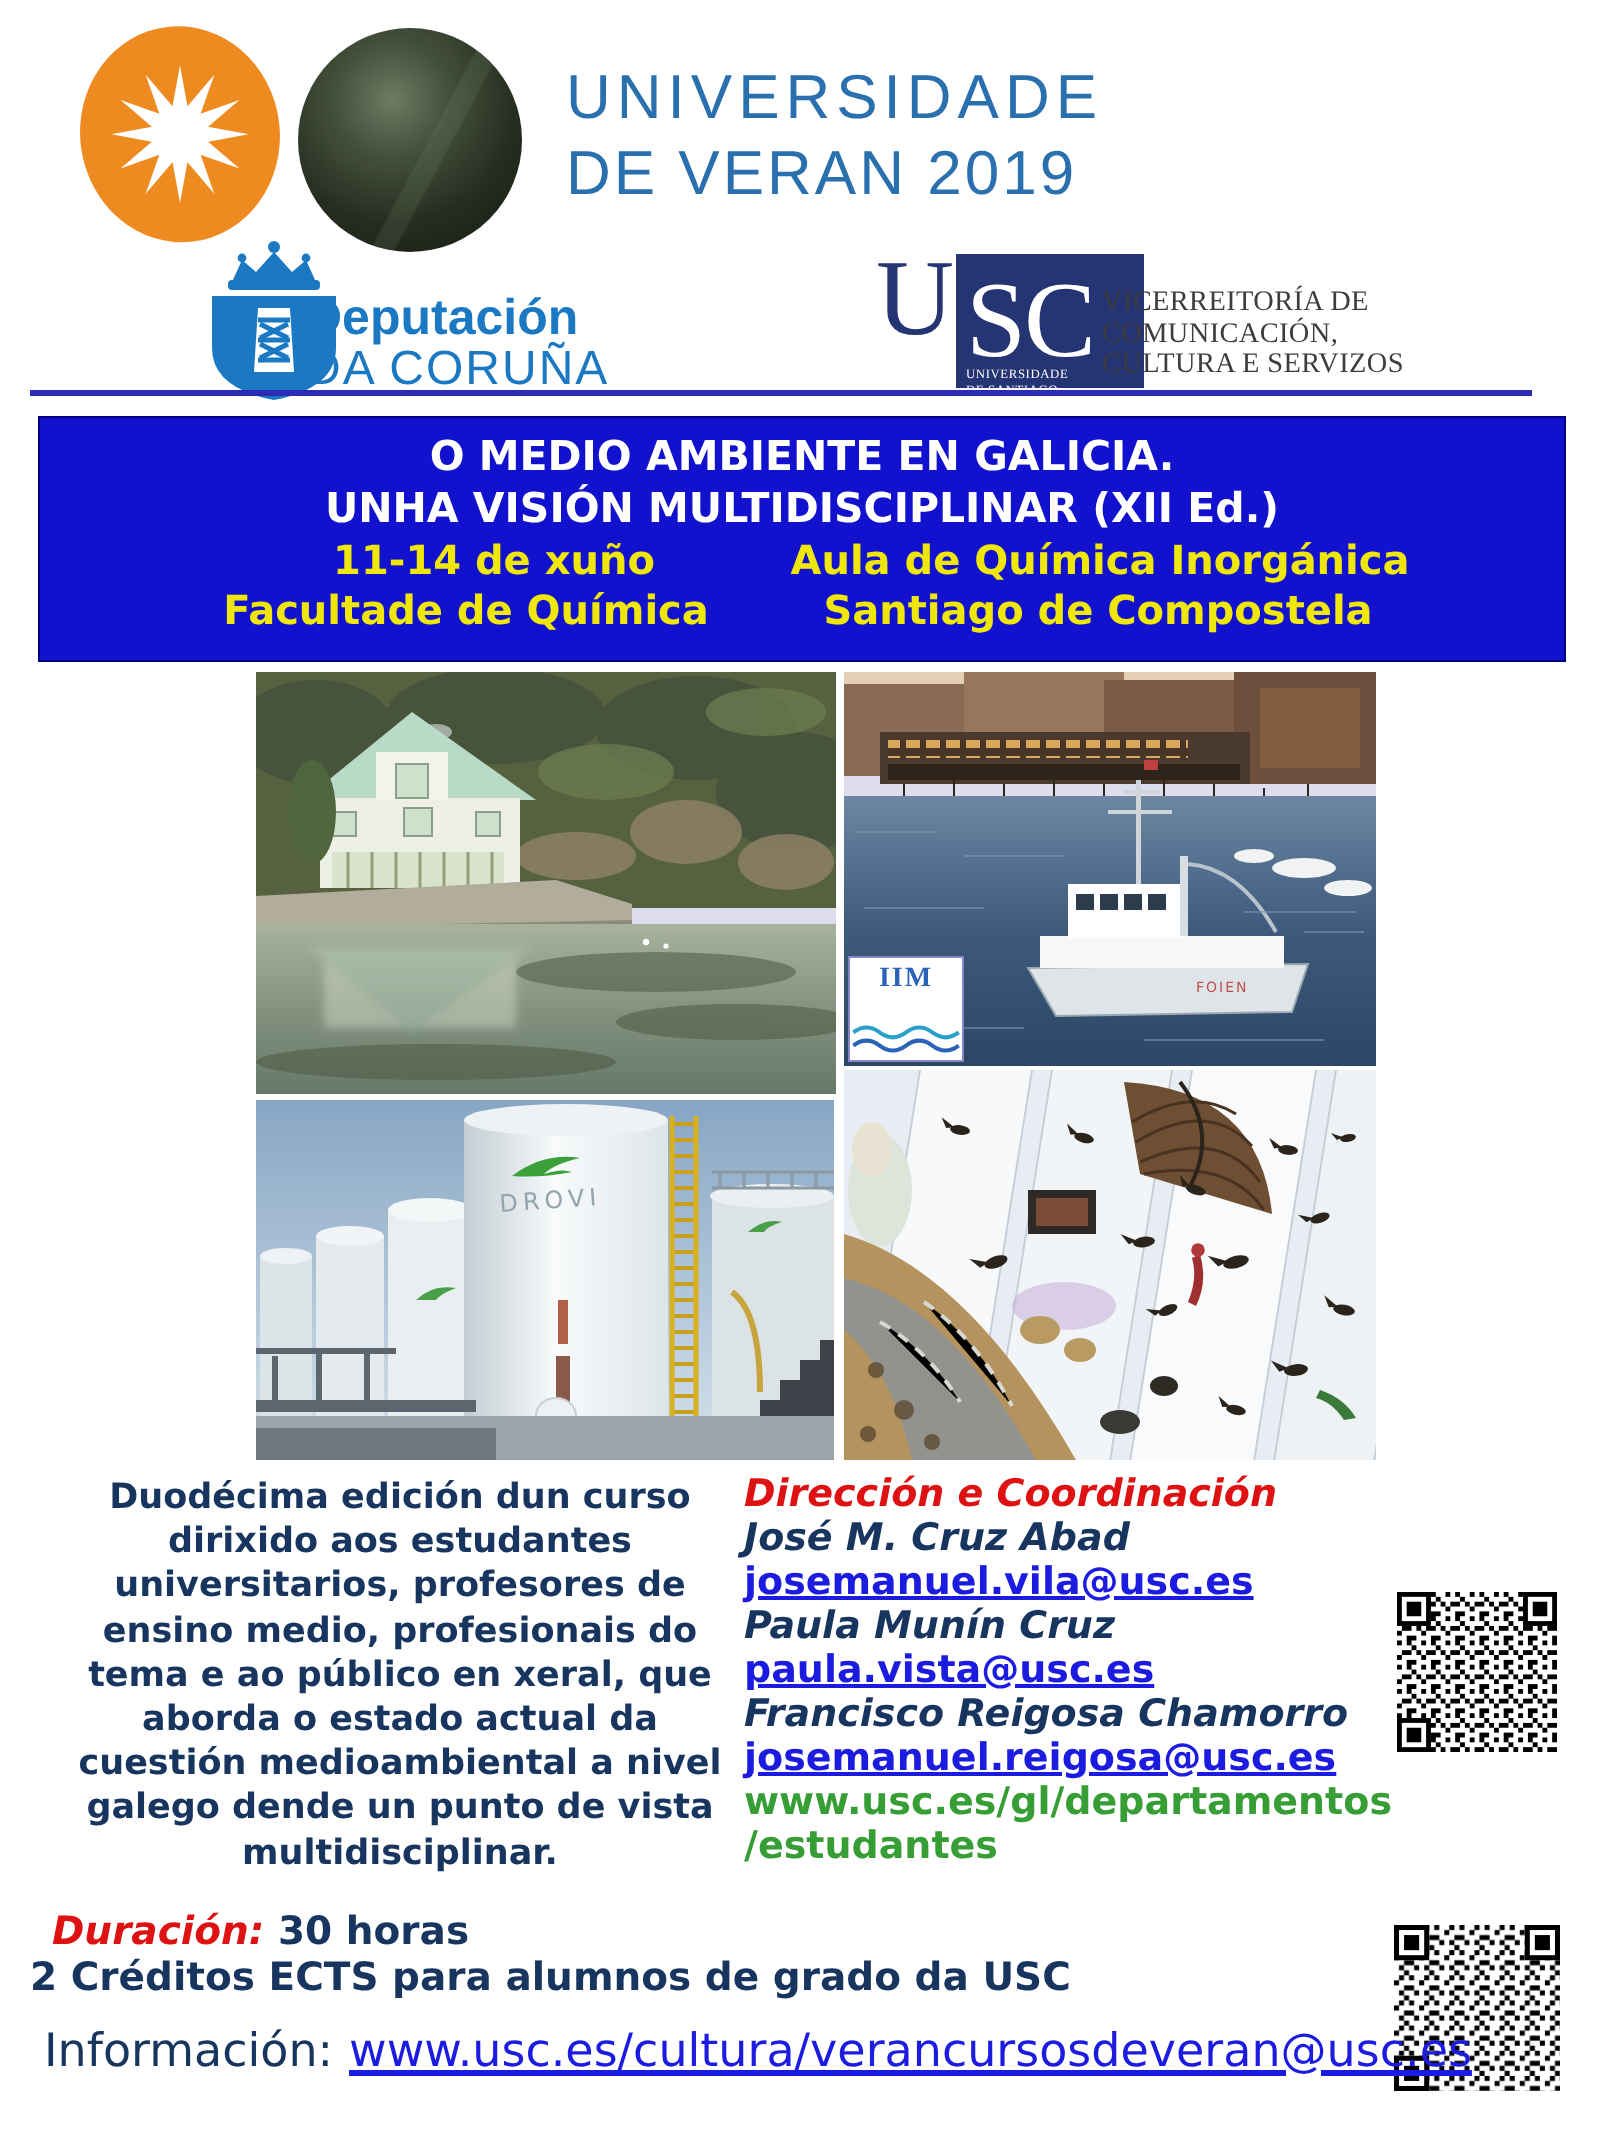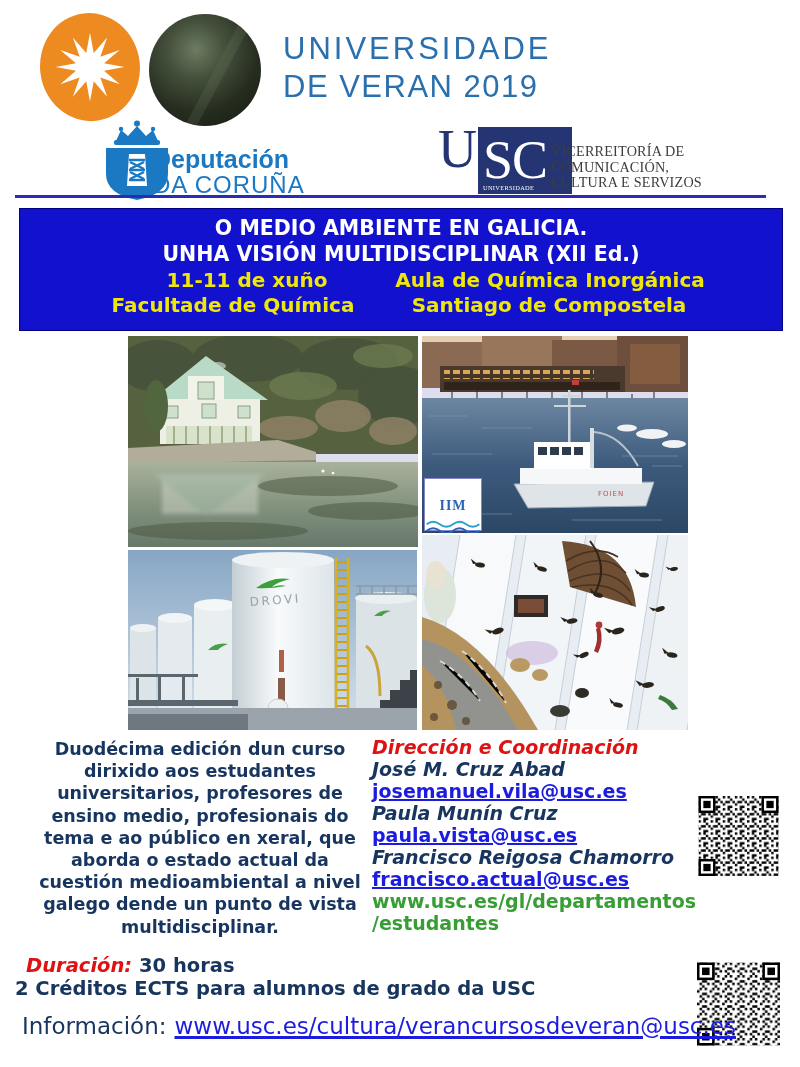--- a/index.html
+++ b/index.html
@@ -58,21 +58,21 @@
   
   .collage{position:absolute;left:128px;top:336px;width:560px;height:394px}
   .photo{position:absolute;overflow:hidden;background:#dde}
   .ph-lake{left:0;top:0;width:290px;height:211px}
   .ph-harbor{left:294px;top:0;width:266px;height:197px}
   .ph-tanks{left:0;top:214px;width:289px;height:180px}
   .ph-museum{left:294px;top:199px;width:266px;height:195px}
   .photo svg{display:block;width:100%;height:100%}
 
   .iim-box{position:absolute;left:2px;top:142px;width:58px;height:53px;background:#fff;border:1px solid #8585c8;
-    text-align:center;padding-top:20px}
+    text-align:center;padding-top:4px}
   .iim-acr{font-family:"Liberation Serif",serif;color:#2a63b8;font-size:14px;font-weight:700;letter-spacing:1px;line-height:13px}
 
   
   .description{position:absolute;left:27px;top:738px;width:346px;text-align:center;
     color:var(--body-navy);font-size:17.5px;font-weight:700;line-height:22.2px}
   .coord{position:absolute;left:372px;top:736px;width:325px;font-size:19px;font-weight:700;line-height:22px}
   .coord .heading{color:var(--accent-red);font-style:italic}
   .coord .pname{color:var(--body-navy);font-style:italic}
   .coord .pemail a,.coord .pemail{color:var(--link-blue);text-decoration:underline;text-decoration-thickness:2px;cursor:pointer}
   .coord .web{color:var(--web-green)}
@@ -145,21 +145,21 @@
   <div class="vice">
     <div>VICERREITORÍA DE COMUNICACIÓN,</div>
     <div>CULTURA E SERVIZOS</div>
   </div>
 
   <div class="header-rule"></div>
 
   <div class="banner">
     <div class="bline b1">O MEDIO AMBIENTE EN GALICIA.</div>
     <div class="bline b2">UNHA VISIÓN MULTIDISCIPLINAR (XII Ed.)</div>
-    <div class="yseg y-date">11-11 de xuño</div>
+    <div class="yseg y-date">11-14 de xuño</div>
     <div class="yseg y-venue">Aula de Química Inorgánica</div>
     <div class="yseg y-fac">Facultade de Química</div>
     <div class="yseg y-city">Santiago de Compostela</div>
   </div>
 
   <div class="collage">
 
     <div class="photo ph-lake">
       <svg viewBox="0 0 290 211" preserveAspectRatio="none">
         <defs>
@@ -411,21 +411,21 @@
 
   <div class="description">Duodécima edición dun curso dirixido aos estudantes universitarios, profesores de ensino medio, profesionais do tema e ao público en xeral, que aborda o estado actual da cuestión medioambiental a nivel galego dende un punto de vista multidisciplinar.</div>
 
   <div class="coord">
     <div class="heading">Dirección e Coordinación</div>
     <div class="pname">José M. Cruz Abad</div>
     <div class="pemail">josemanuel.vila@usc.es</div>
     <div class="pname">Paula Munín Cruz</div>
     <div class="pemail">paula.vista@usc.es</div>
     <div class="pname">Francisco Reigosa Chamorro</div>
-    <div class="pemail">francisco.actual@usc.es</div>
+    <div class="pemail">josemanuel.reigosa@usc.es</div>
     <div class="web">www.usc.es/gl/departamentos</div>
     <div class="web">/estudantes</div>
   </div>
 
   <div class="qr qr1">
     <svg viewBox="0 0 33 33">
       <defs>
         <pattern id="qp1" width="5" height="5" patternUnits="userSpaceOnUse">
           <rect x="0" y="0" width="1" height="1"></rect>
             <rect x="2" y="0" width="1" height="1"></rect>

